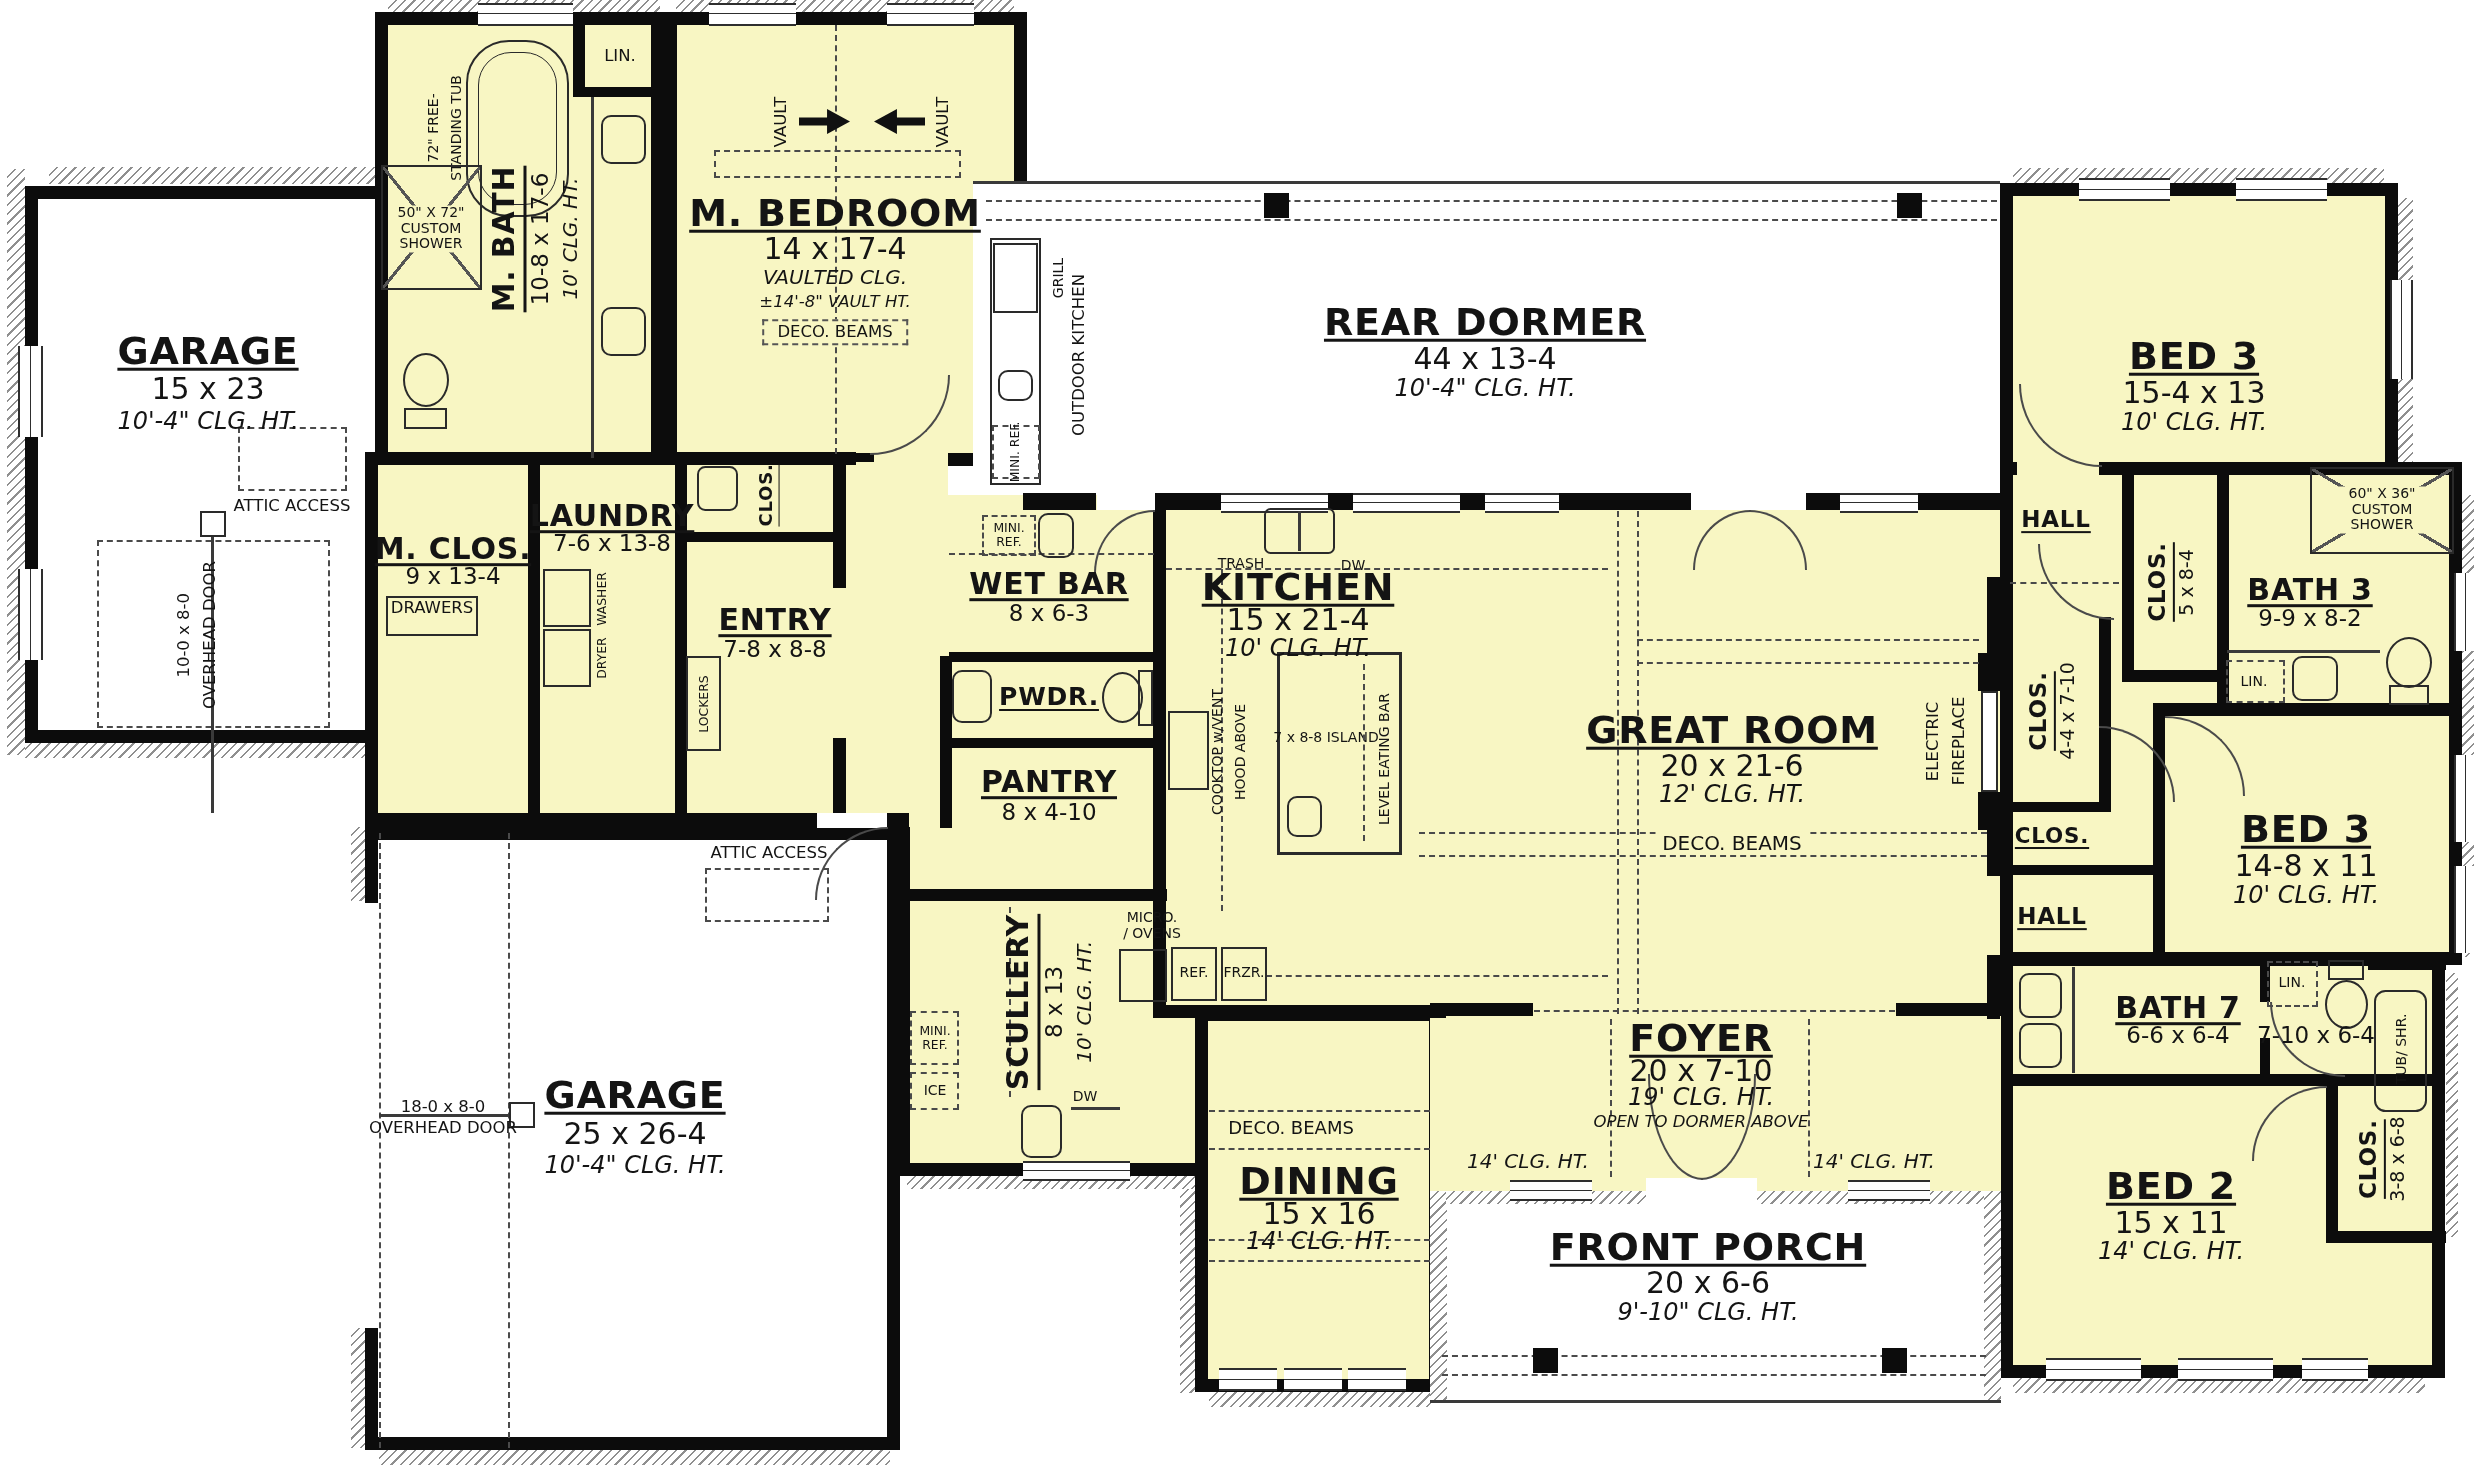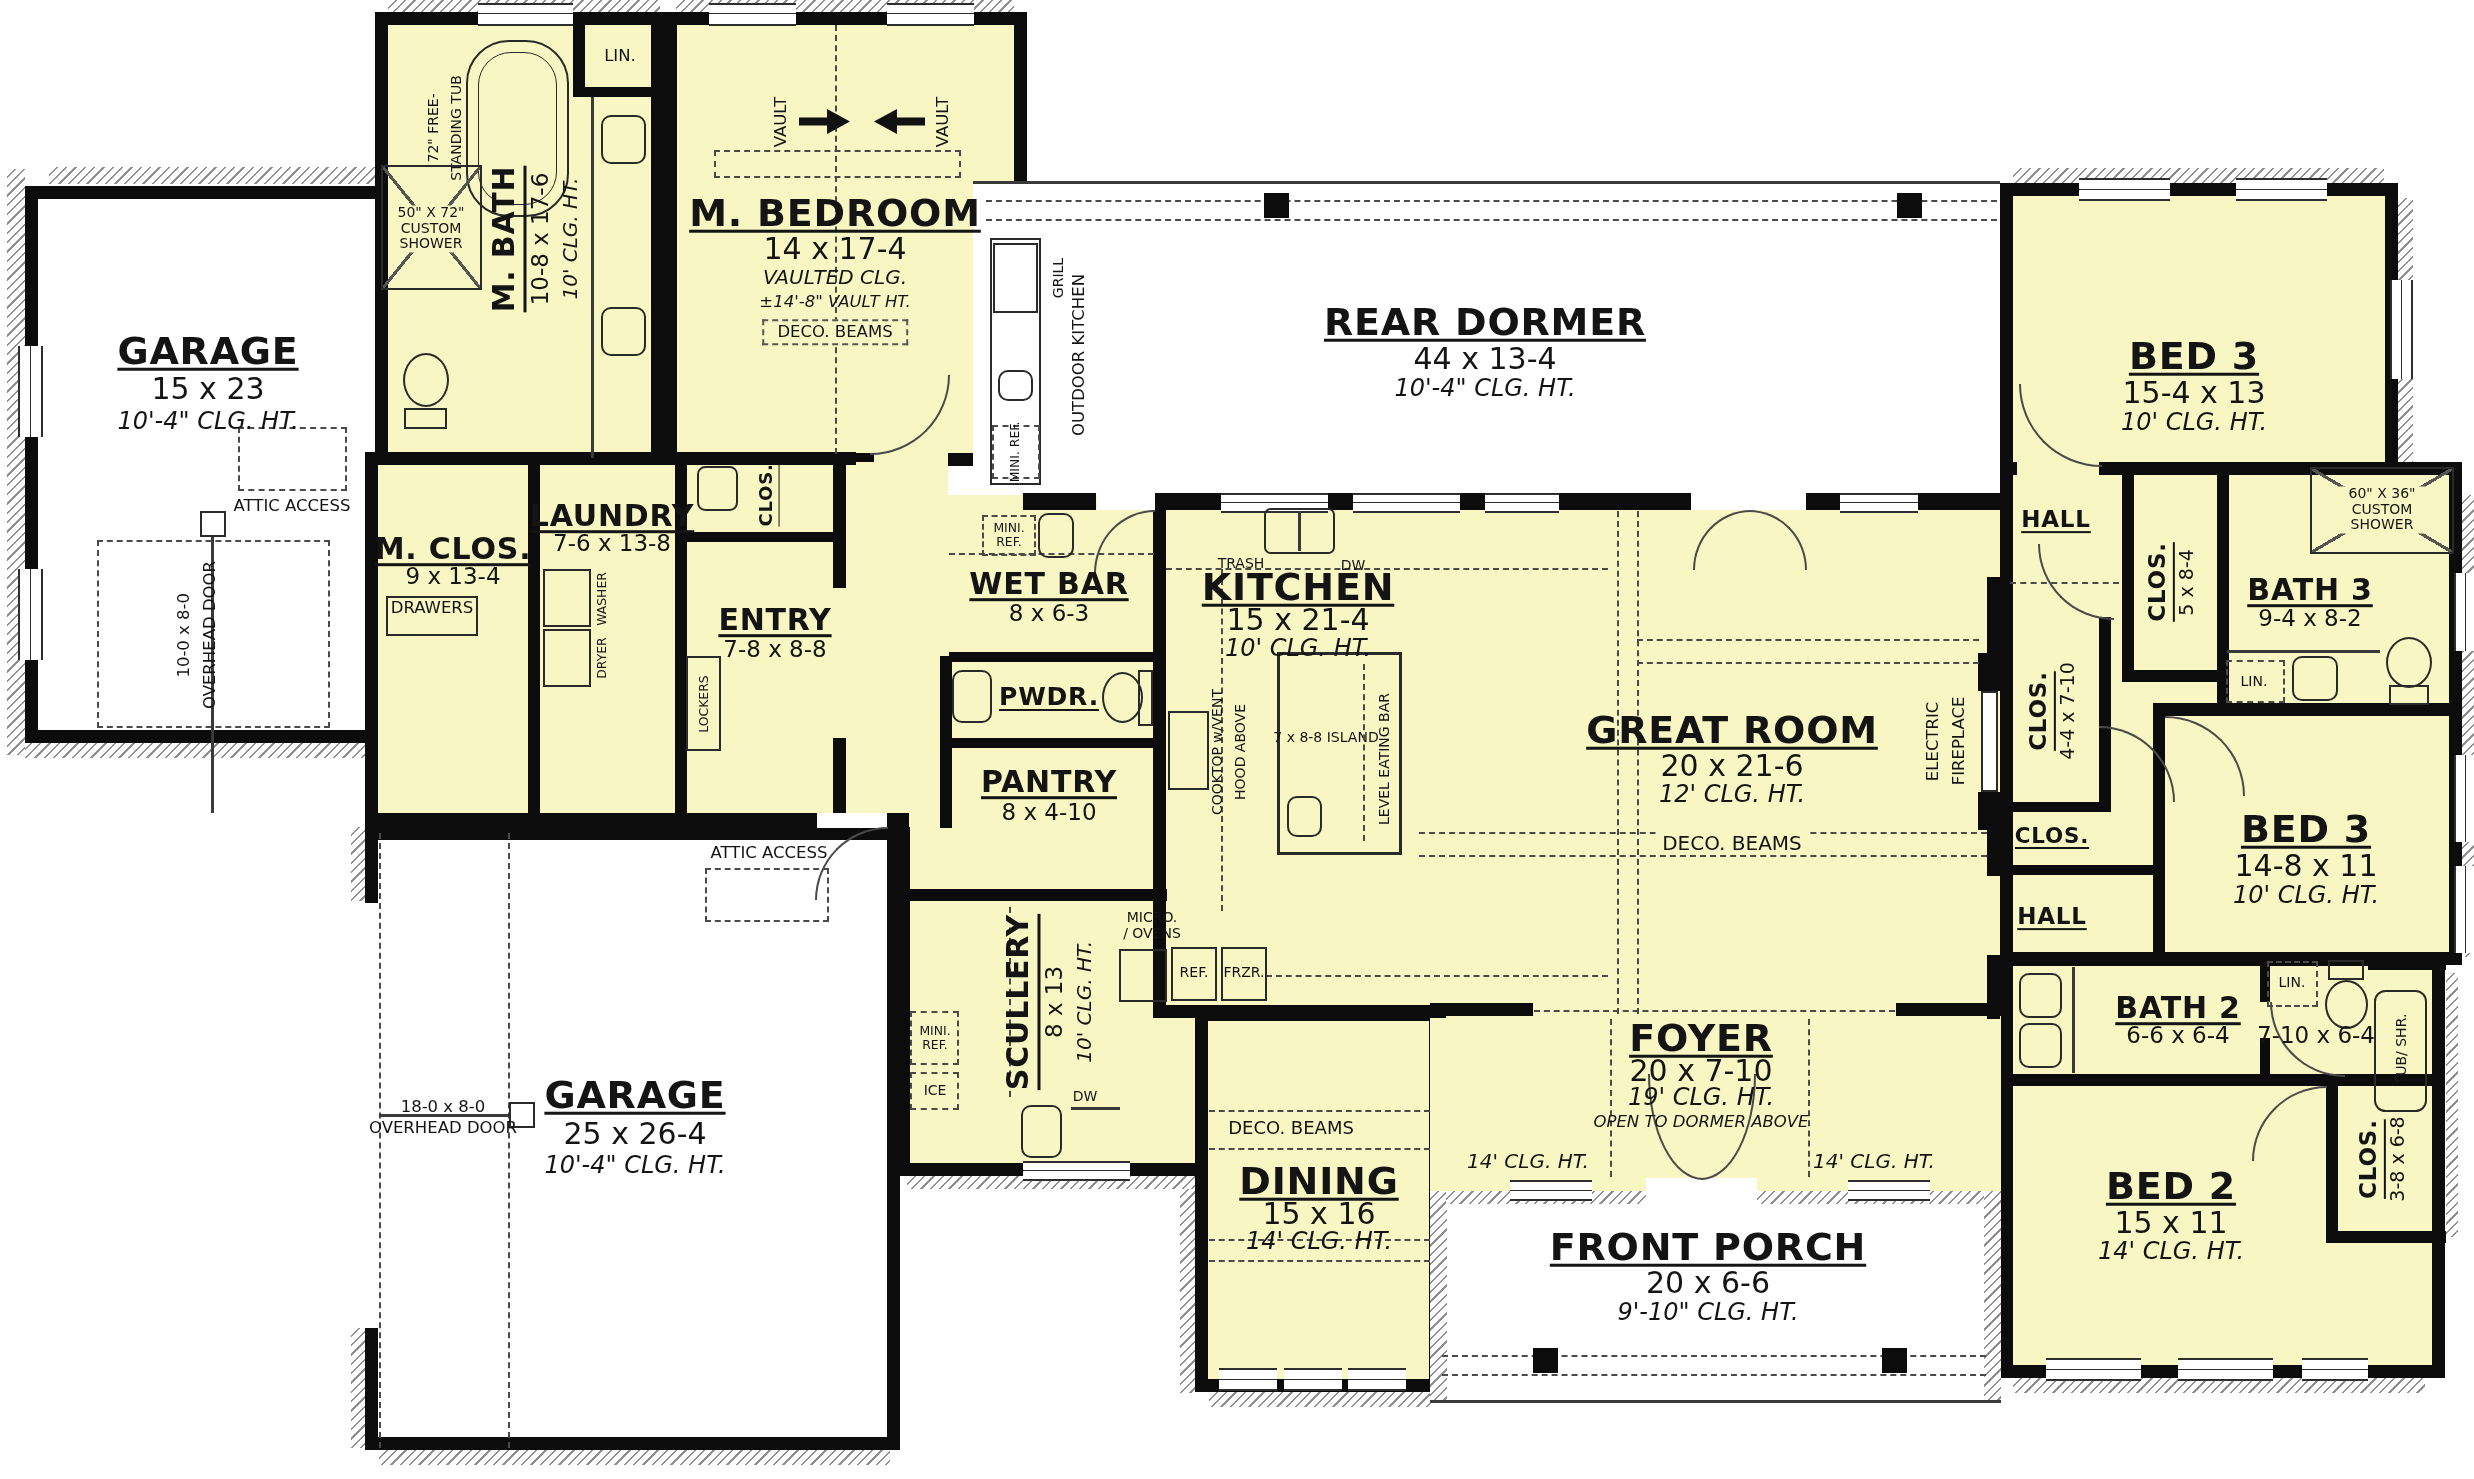--- a/index.html
+++ b/index.html
@@ -439,36 +439,36 @@
   <div class="ct c1" style="left:2194px;top:422px">10' CLG. HT.</div>
 
   <div class="ct tt t3" style="left:2056px;top:520px">HALL</div>
 
   <div class="vg" style="left:2171px;top:582px">
     <span class="v tt t3">CLOS.</span>
     <span class="v d3">5 x 8-4</span>
   </div>
 
   <div class="ct tt t2" style="left:2310px;top:590px">BATH 3</div>
-  <div class="ct d2" style="left:2310px;top:619px">9-4 x 8-2</div>
+  <div class="ct d2" style="left:2310px;top:619px">9-9 x 8-2</div>
 
   <div class="vg" style="left:2052px;top:711px">
     <span class="v tt t3">CLOS.</span>
     <span class="v d3">4-4 x 7-10</span>
   </div>
 
   <div class="ct tt" style="left:2052px;top:836px;font-size:21.4px">CLOS.</div>
 
   <div class="ct tt t3" style="left:2052px;top:917px">HALL</div>
 
   <div class="ct tt t1" style="left:2306px;top:829px">BED 3</div>
   <div class="ct d1" style="left:2306px;top:866px">14-8 x 11</div>
   <div class="ct c1" style="left:2306px;top:895px">10' CLG. HT.</div>
 
-  <div class="ct tt t2" style="left:2178px;top:1008px">BATH 2</div>
+  <div class="ct tt t2" style="left:2178px;top:1008px">BATH 7</div>
   <div class="ct d2" style="left:2178px;top:1036px">6-6 x 6-4</div>
   <div class="ct d2" style="left:2316px;top:1036px">7-10 x 6-4</div>
 
   <div class="ct tt t1" style="left:2171px;top:1186px">BED 2</div>
   <div class="ct d1" style="left:2171px;top:1223px">15 x 11</div>
   <div class="ct c1" style="left:2171px;top:1251px">14' CLG. HT.</div>
 
   <div class="vg" style="left:2382px;top:1159px">
     <span class="v tt t3">CLOS.</span>
     <span class="v d3">3-8 x 6-8</span>

